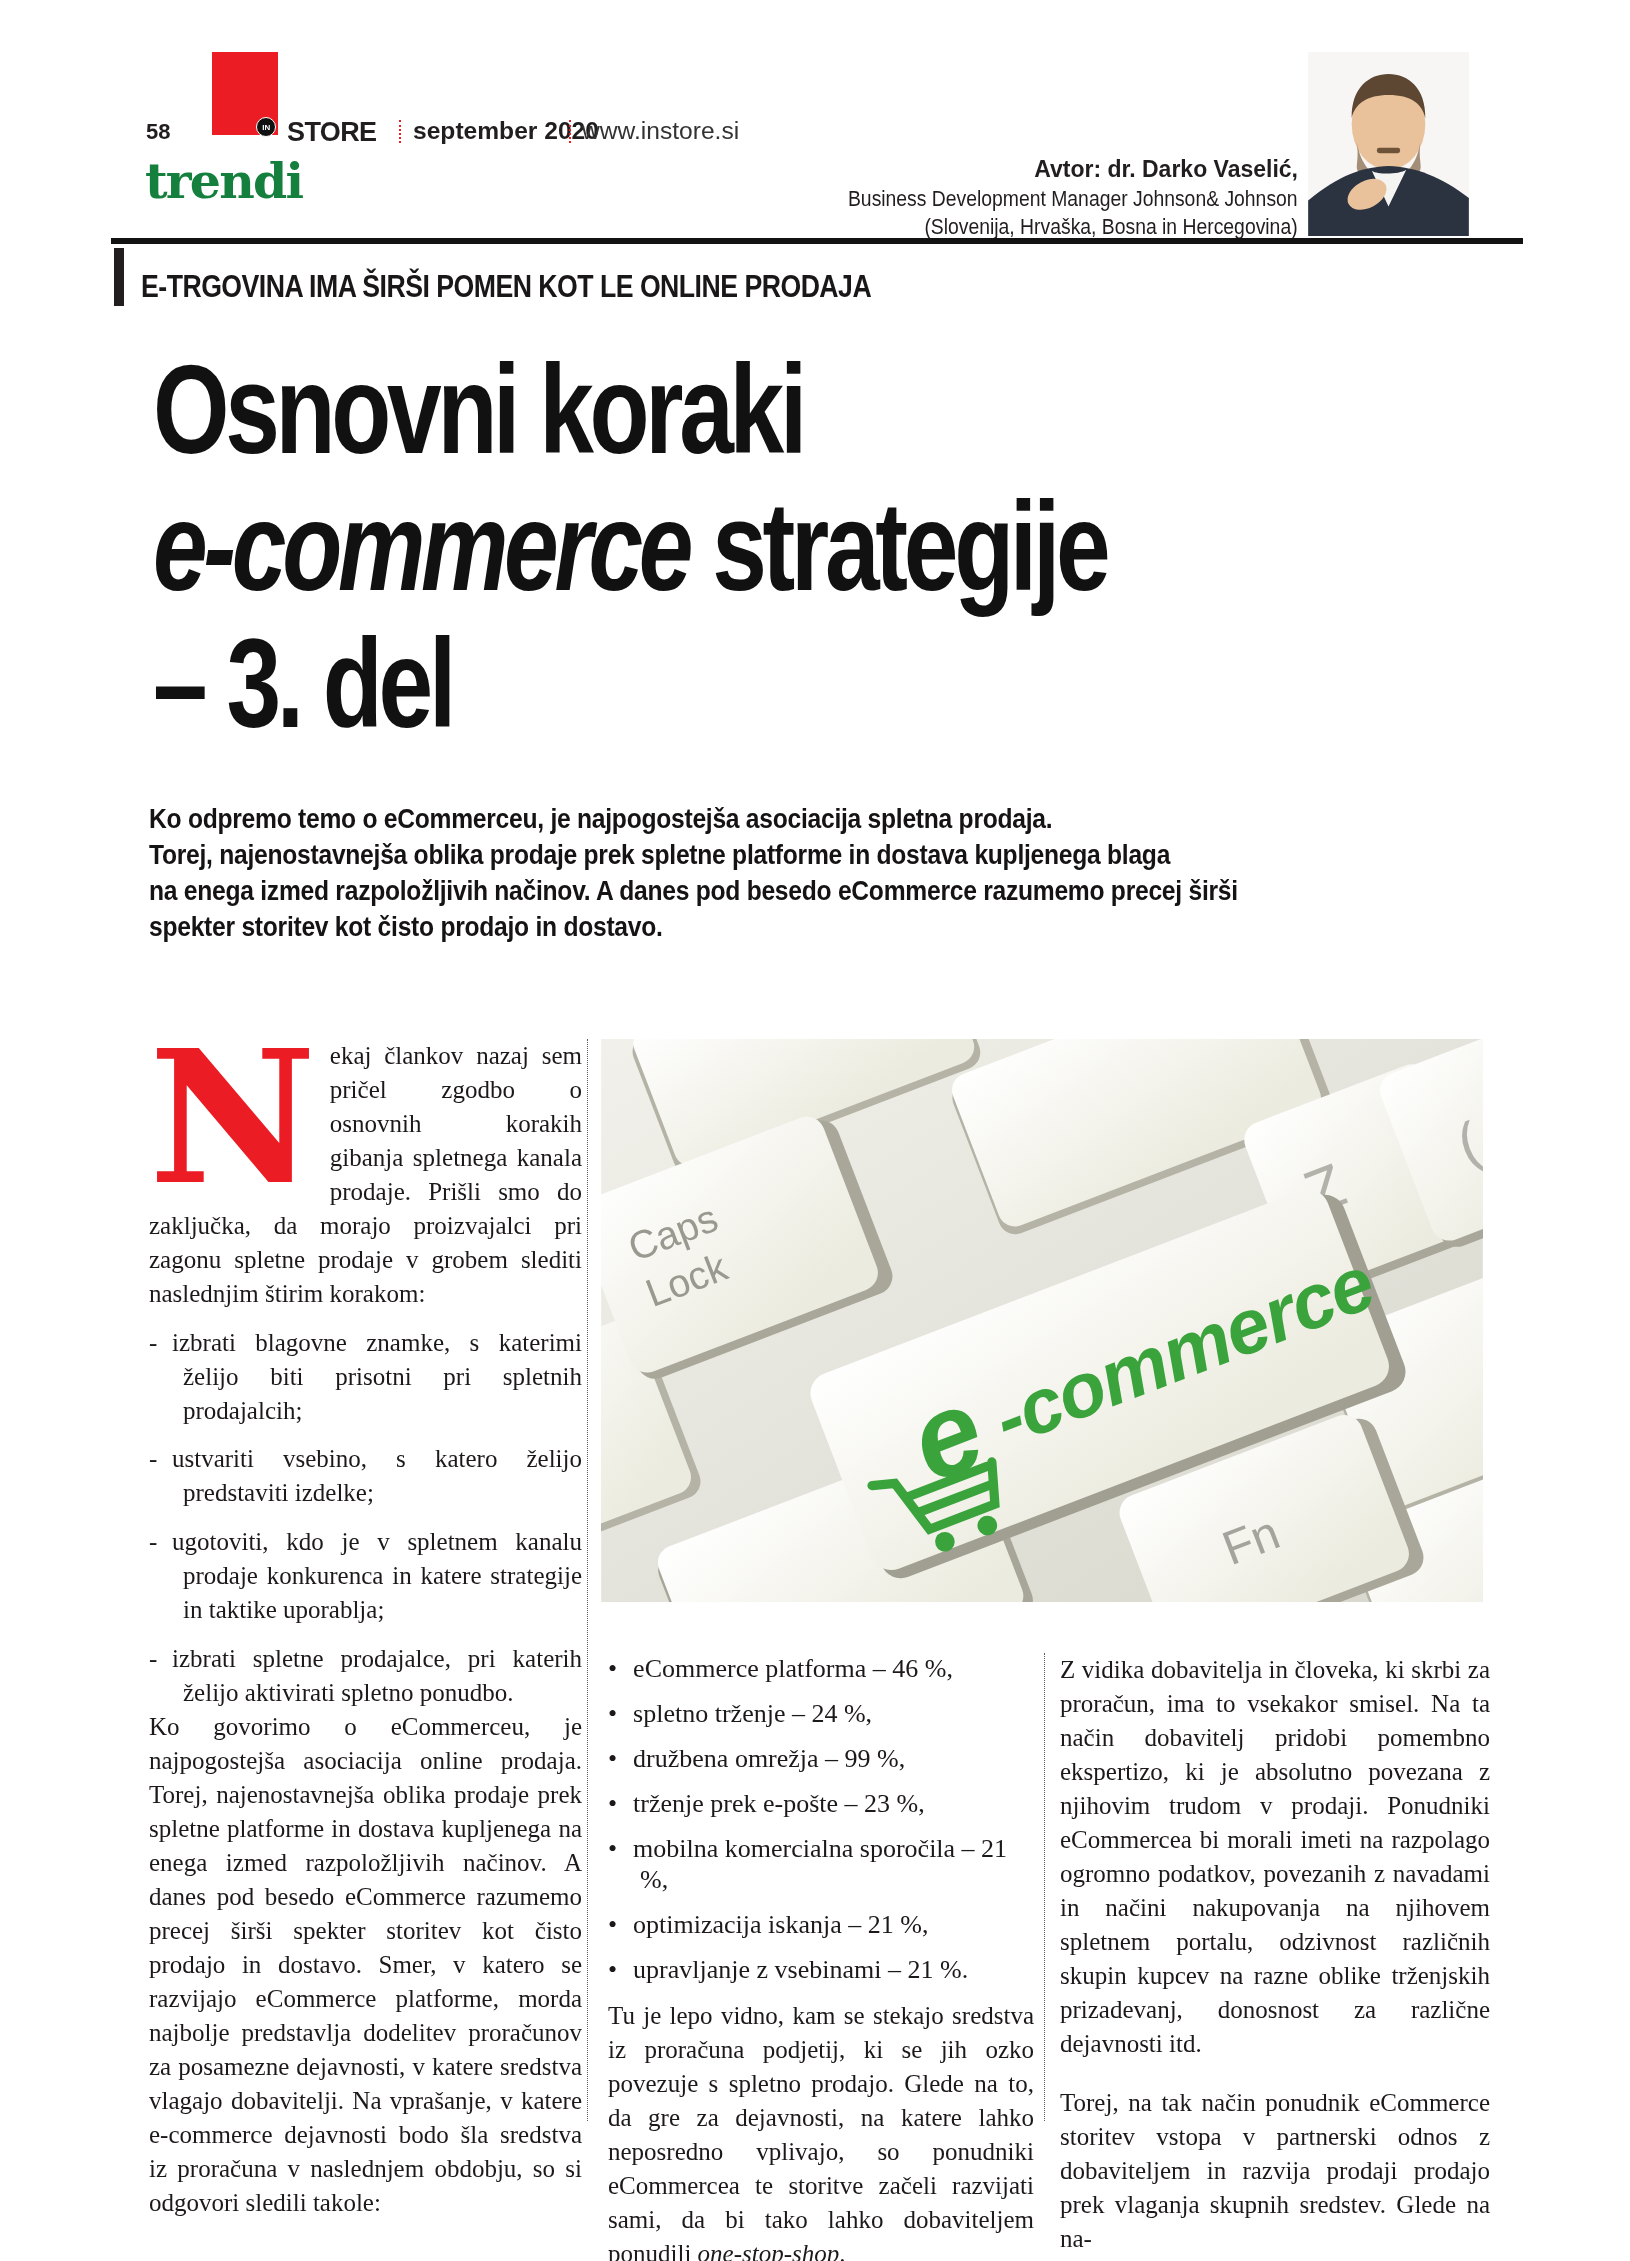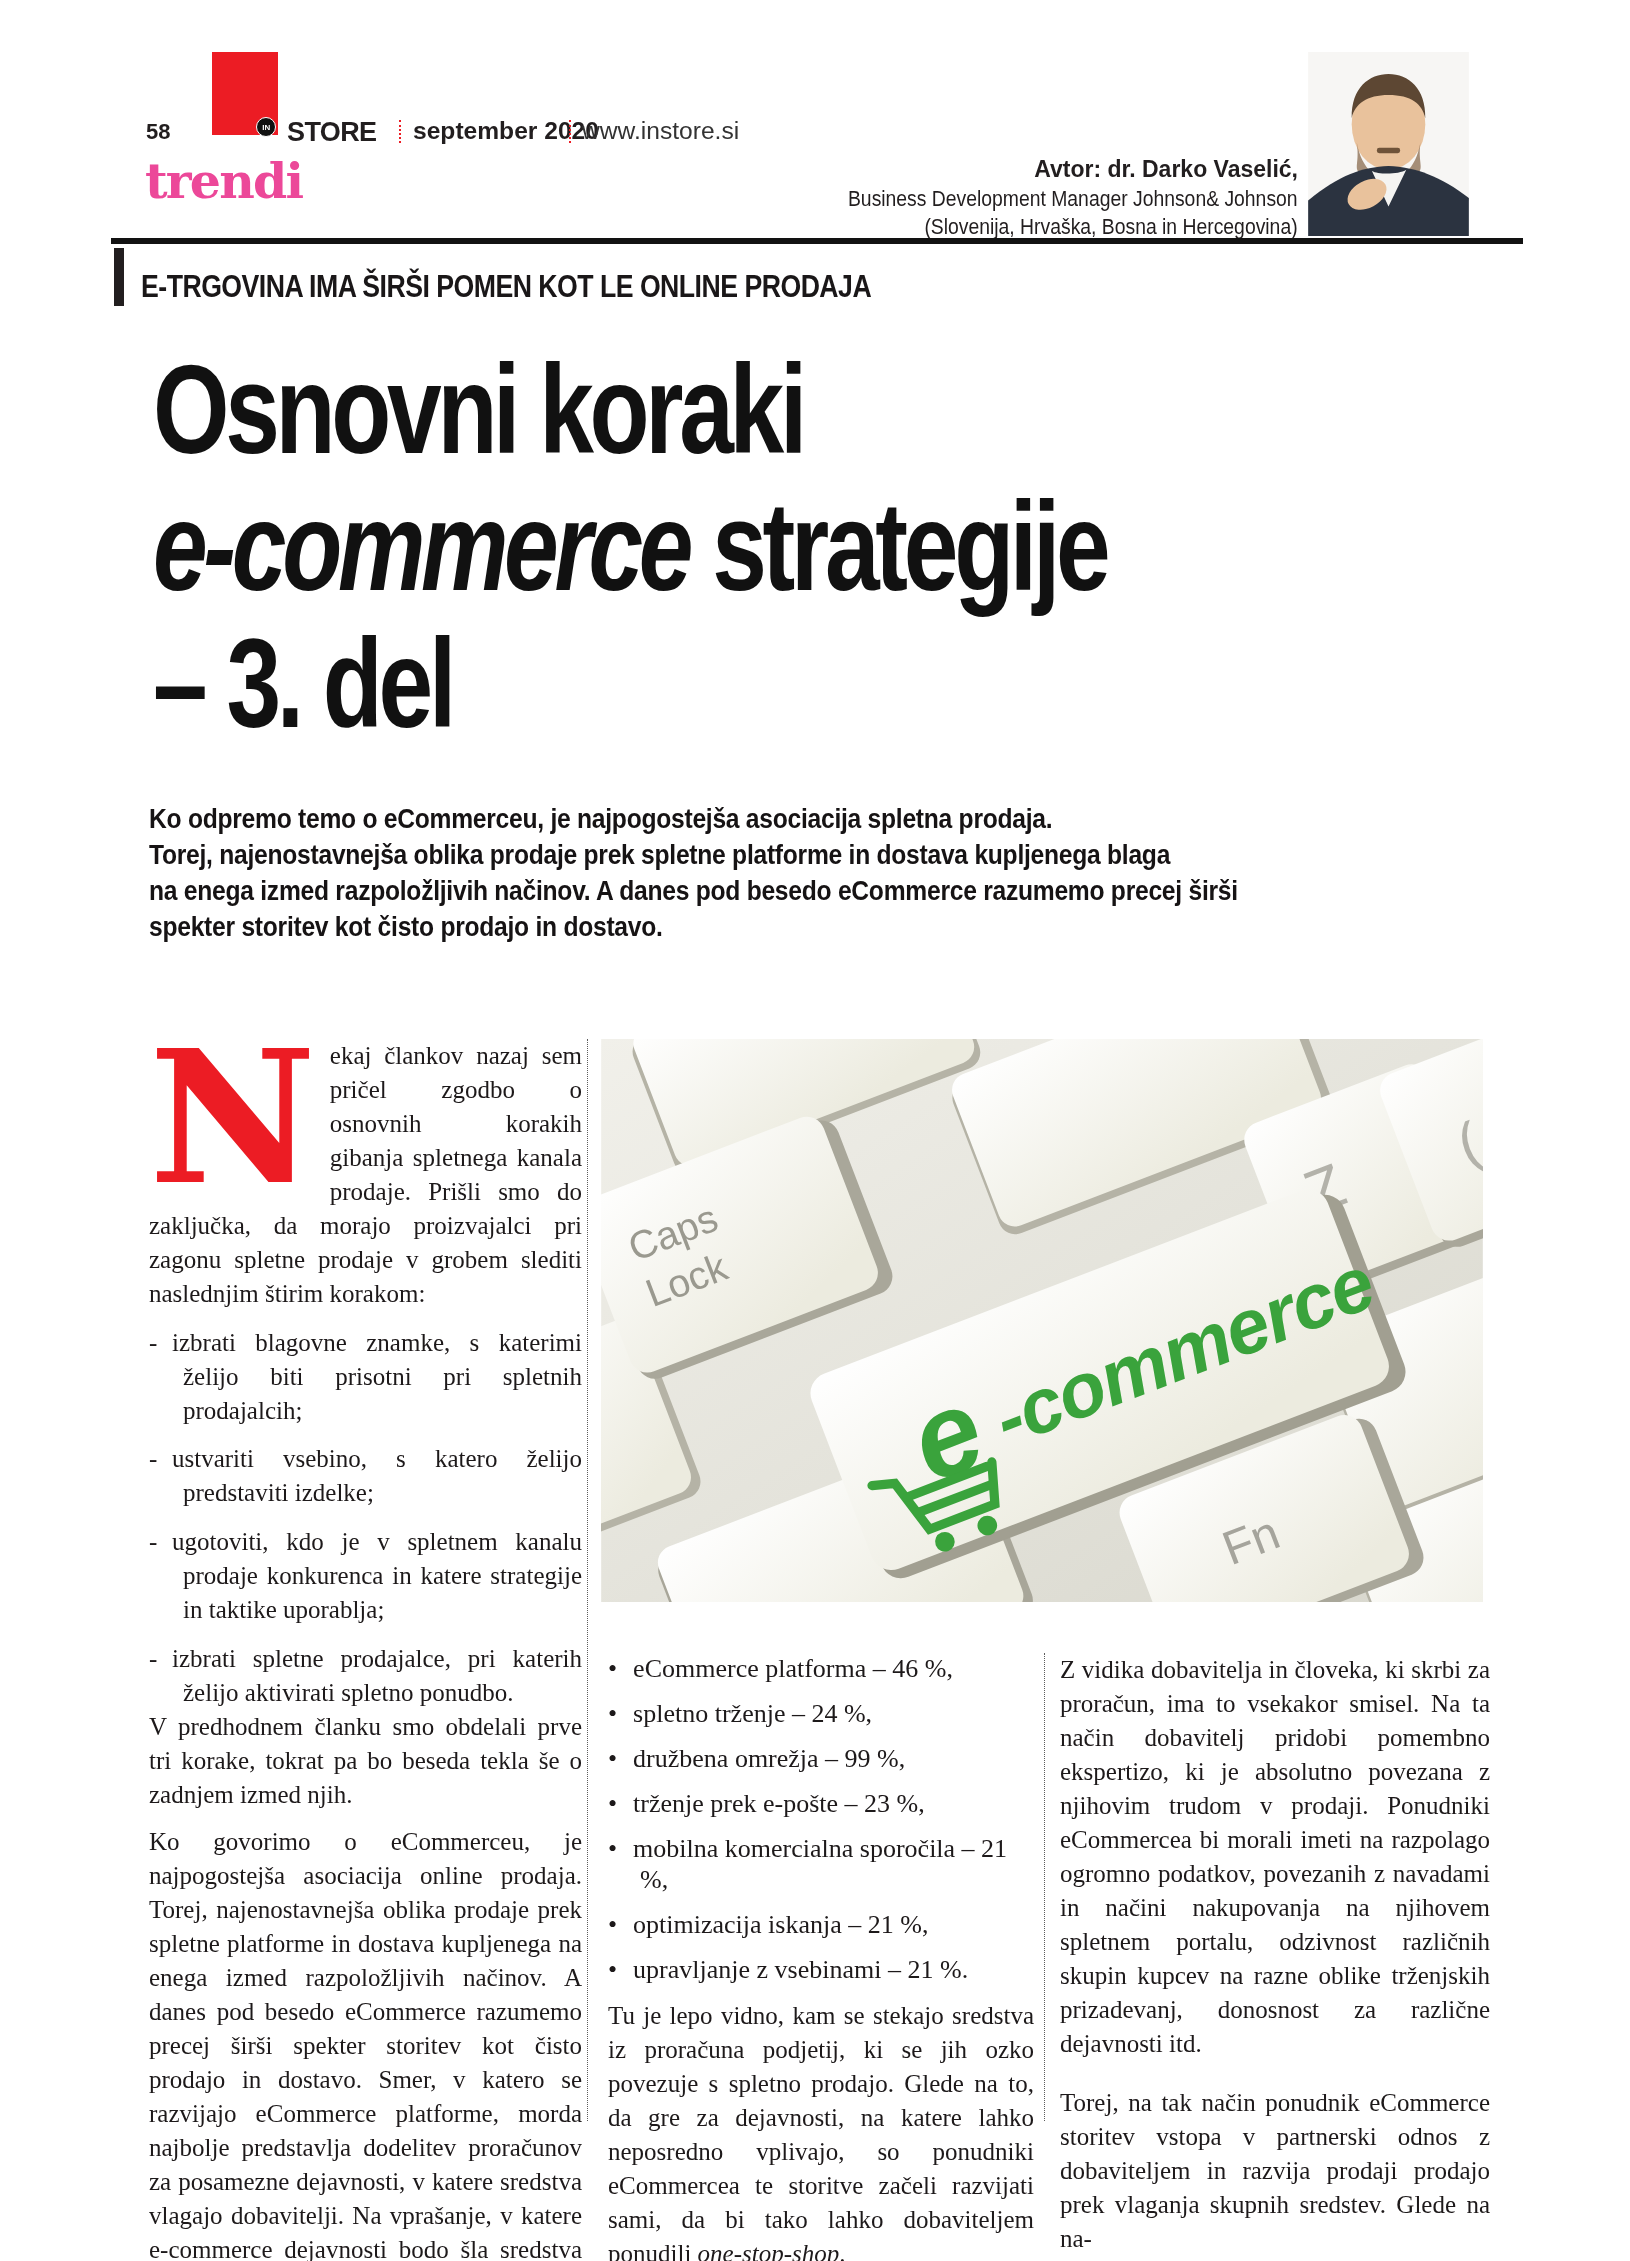--- a/index.html
+++ b/index.html
@@ -13,21 +13,21 @@
   .logo-circle{position:absolute;left:-22px;top:66px;width:18.4px;height:18.4px;background:#111;
                border:1.8px solid #fff;border-radius:50%;color:#fff;font-family:"Liberation Sans",sans-serif;
                font-weight:700;font-size:8px;display:flex;align-items:center;justify-content:center;}
   .logo-circle{left:44px;top:65px;}
   .masthead{position:absolute;top:117px;font-family:"Liberation Sans",sans-serif;color:#221e1f;}
   .m-store{left:287px;font-size:27px;font-weight:700;letter-spacing:-0.6px;}
   .m-issue{left:413px;font-size:24.6px;font-weight:700;}
   .m-site{left:582px;font-size:24.6px;font-weight:400;color:#333;}
   .red-dotsep{position:absolute;top:120px;height:23px;width:0;border-left:2.5px dotted #ec1c24;}
   .section-label{position:absolute;left:145px;top:152px;font-family:"DejaVu Serif",serif;
-                 font-weight:700;font-size:49px;letter-spacing:-1.8px;color:#ec4899;}
+                 font-weight:700;font-size:49px;letter-spacing:-1.8px;color:#15803d;}
   .author-block{position:absolute;right:332px;top:156px;text-align:right;
                 font-family:"Liberation Sans",sans-serif;color:#221e1f;}
   .author-l1{font-size:23px;font-weight:700;}
   .author-l2,.author-l3{font-size:21.5px;font-weight:400;transform:scaleX(.9);transform-origin:right top;
                         margin-top:3.7px;white-space:nowrap;}
   .portrait{position:absolute;left:1308px;top:52px;width:161px;height:184px;overflow:hidden;}
   .black-rule{position:absolute;left:111px;top:238px;width:1412px;height:5.5px;background:#121212;}
 
   
   .kicker-bar{position:absolute;left:114px;top:248px;width:10.4px;height:58px;background:#221e1f;}
@@ -128,21 +128,20 @@
   <div class="vsep vsep-b"></div>
 
   <div class="col col1">
     <p><span class="dropcap">N</span><span>ekaj člankov nazaj sem pričel zgodbo o osnovnih korakih gibanja spletnega kanala prodaje. Prišli smo do zaključka, da morajo proizvajalci pri zagonu spletne prodaje v grobem slediti naslednjim štirim korakom:</span></p>
     <ul class="dashlist">
       <li><span class="marker">-</span><span>izbrati blagovne znamke, s katerimi želijo biti prisotni pri spletnih prodajalcih;</span></li>
       <li><span class="marker">-</span><span>ustvariti vsebino, s katero želijo predstaviti izdelke;</span></li>
       <li><span class="marker">-</span><span>ugotoviti, kdo je v spletnem kanalu prodaje konkurenca in katere strategije in taktike uporablja;</span></li>
       <li><span class="marker">-</span><span>izbrati spletne prodajalce, pri katerih želijo aktivirati spletno ponudbo.</span></li>
     </ul>
-    <p class="after-list">V predhodnem članku smo obdelali prve tri korake, tokrat pa bo beseda tekla še o zadnjem izmed njih.</p>
     <p>Ko govorimo o eCommerceu, je najpogostejša asociacija online prodaja. Torej, najenostavnejša oblika prodaje prek spletne platforme in dostava kupljenega na enega izmed razpoložljivih načinov. A danes pod besedo eCommerce razumemo precej širši spekter storitev kot čisto prodajo in dostavo. Smer, v katero se razvijajo eCommerce platforme, morda najbolje predstavlja dodelitev proračunov za posamezne dejavnosti, v katere sredstva vlagajo dobavitelji. Na vprašanje, v katere e-commerce dejavnosti bodo šla sredstva iz proračuna v naslednjem obdobju, so si odgovori sledili takole:</p>
   </div>
 
   <div class="kb-img">
     <svg width="882" height="563" viewBox="0 0 1436 917">
       <defs>
         <linearGradient id="bgg" x1="0" y1="0" x2="1" y2="1">
           <stop offset="0" stop-color="#f1f0ea"></stop>
             <stop offset="1" stop-color="#d8d7cd"></stop>
         </linearGradient>

